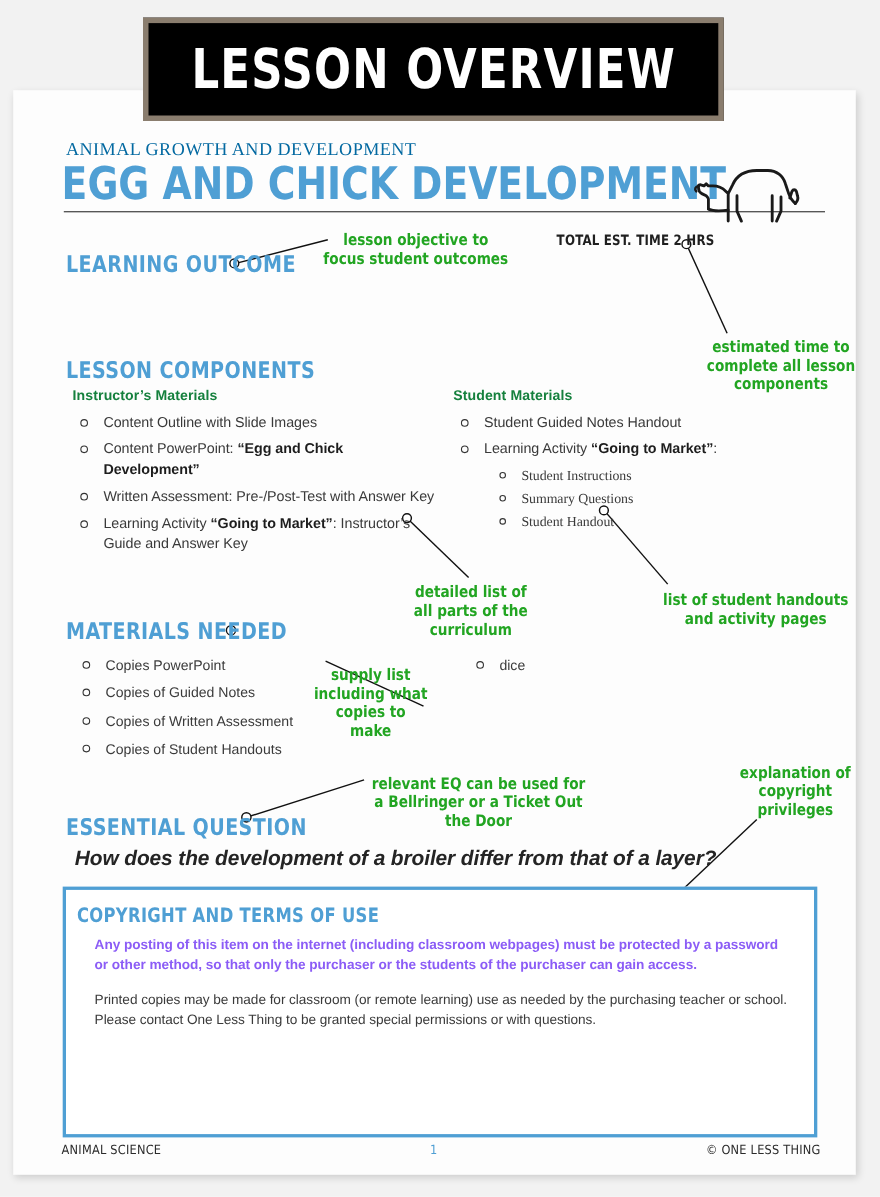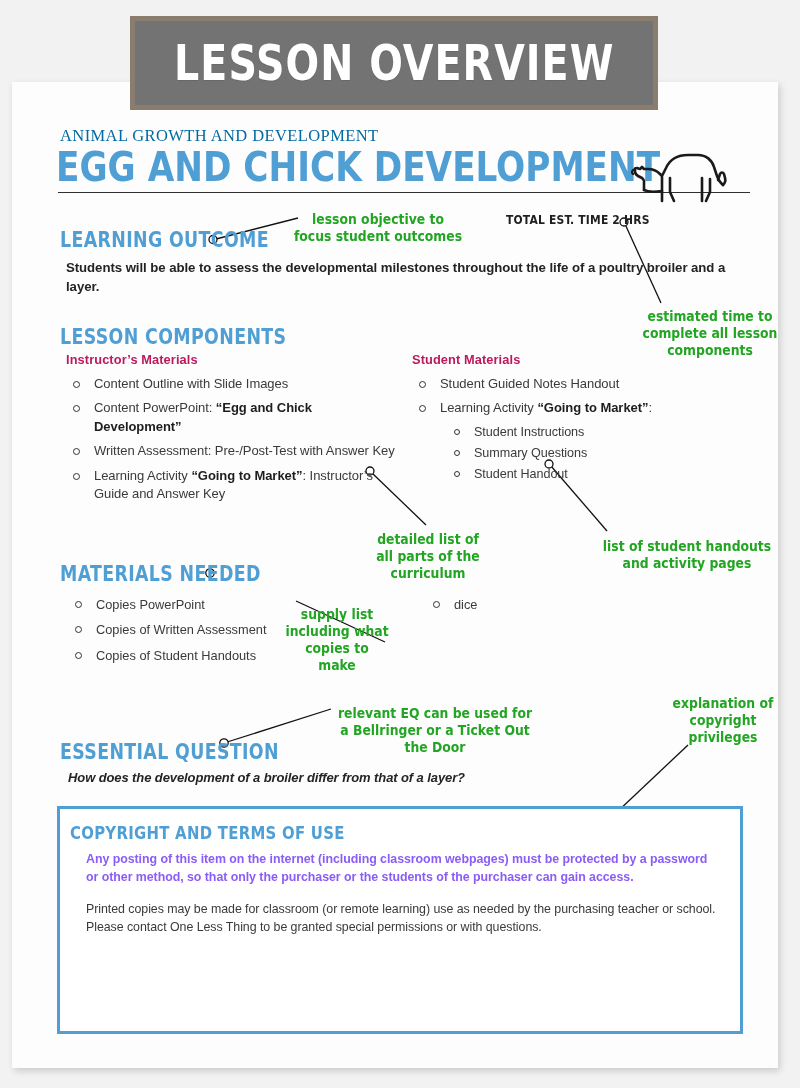--- a/index.html
+++ b/index.html
@@ -21,21 +21,21 @@
     width: 766px; height: 986px;
     background: #fdfdfd;
     box-shadow: 2px 3px 7px rgba(0,0,0,0.16);
   }
 
   
   .banner {
     position: absolute;
     left: 130px; top: 16px;
     width: 528px; height: 94px;
-    background: #737373;
+    background: #000000;
     border: 5px solid #8a7d6e;
     box-sizing: border-box;
     display: flex; align-items: center; justify-content: center;
   }
   .banner-title {
     color: #ffffff;
     font-family: "DejaVu Sans Condensed", "Liberation Sans Narrow", "Liberation Sans", sans-serif;
     font-weight: 700;
     font-size: 50px;
     letter-spacing: 1.2px;
@@ -91,39 +91,40 @@
   .outcome-body {
     position: absolute; left: 66px; top: 258px; width: 660px;
     font-size: 13.2px; font-weight: 700; color: #232323;
     line-height: 1.45; letter-spacing: -0.05px;
   }
 
   
   .col-left  { position: absolute; left: 66px;  top: 352px; width: 330px; }
   .col-right { position: absolute; left: 412px; top: 352px; width: 320px; }
   .col-head {
-    font-size: 12.8px; font-weight: 700; color: #be185d;
+    font-size: 12.8px; font-weight: 700; color: #15803d;
     margin-bottom: 8px; letter-spacing: 0.1px;
   }
   ul.ollist { list-style: none; margin: 0; padding: 0; }
   ul.ollist > li {
     position: relative; padding-left: 28px;
     font-size: 13px; color: #3a3a3a; line-height: 1.42;
     margin-bottom: 6px; letter-spacing: -0.05px;
   }
   ul.ollist > li::before {
     content: ""; position: absolute; left: 7px; top: 6px;
     width: 5px; height: 5px; border: 1.4px solid #333;
     border-radius: 50%;
   }
   ul.sublist { list-style: none; margin: 5px 0 0 0; padding: 0; }
   ul.sublist > li {
     position: relative; padding-left: 34px;
     font-size: 12.6px; color: #3a3a3a; line-height: 1.5;
     margin-bottom: 2px;
+    font-family: Liberation Serif, serif;
   }
   ul.sublist > li::before {
     content: ""; position: absolute; left: 14px; top: 6px;
     width: 4px; height: 4px; border: 1.3px solid #333;
     border-radius: 50%;
   }
   .b { font-weight: 700; color: #1d1d1d; }
 
   
   .mat-left  { position: absolute; left: 68px;  top: 596px; width: 300px; }
@@ -135,21 +136,21 @@
     margin-bottom: 8px;
   }
   ul.matlist > li::before {
     content: ""; position: absolute; left: 7px; top: 5px;
     width: 5px; height: 5px; border: 1.4px solid #333;
     border-radius: 50%;
   }
 
   .eq-body {
     position: absolute; left: 68px; top: 770px; width: 640px;
-    font-size: 13px; font-weight: 700; font-style: italic;
+    font-size: 19px; font-weight: 700; font-style: italic;
     color: #242424; letter-spacing: -0.1px;
   }
 
   
   .copybox {
     position: absolute; left: 57px; top: 806px;
     width: 686px; height: 228px;
     border: 3px solid #4f9fd4; box-sizing: border-box;
     background: #ffffff;
   }
@@ -237,21 +238,20 @@
              L40 24 L44 16 C48 7 56 3 66 3 L76 3 C84 3 90 8 92 15 L95 24
              C96 27 97 29 99 31 L101 33" fill="none" stroke="#1a1a1a" stroke-width="2.6" stroke-linejoin="round" stroke-linecap="round"></path>
     <path d="M101 33 C103 31 104 29 103 26 L102 22 C101 20 99 20 98 22 L96 28" fill="none" stroke="#1a1a1a" stroke-width="2.6" stroke-linecap="round"></path>
     <path d="M40 25 L40 49 M48 26 L48 40 L52 49 M80 26 L80 49 M88 27 L88 40 L84 49" fill="none" stroke="#1a1a1a" stroke-width="2.6" stroke-linecap="round"></path>
     <path d="M22 38 C26 40 33 40 40 39" fill="none" stroke="#1a1a1a" stroke-width="2.6" stroke-linecap="round"></path>
     <path d="M13 17 C10 18 9 20 11 22" fill="none" stroke="#1a1a1a" stroke-width="2.2" stroke-linecap="round"></path>
   </svg>
   <div class="est-time">TOTAL EST. TIME 2 HRS</div>
 
   <div class="sec-head" id="h-outcome">LEARNING OUTCOME</div>
-  <div class="outcome-body">Students will be able to assess the developmental milestones throughout the life of a poultry broiler and a layer.</div>
 
   <div class="sec-head" id="h-components">LESSON COMPONENTS</div>
 
   <div class="col-left">
     <div class="col-head">Instructor’s Materials</div>
     <ul class="ollist">
       <li><span>Content Outline with Slide Images</span></li>
       <li><span>Content PowerPoint: </span><span class="b">“Egg and Chick Development”</span></li>
       <li><span>Written Assessment: Pre-/Post-Test with Answer Key</span></li>
       <li><span>Learning Activity </span><span class="b">“Going to Market”</span><span>: Instructor’s Guide and Answer Key</span></li>
@@ -270,40 +270,46 @@
           <li>Student Handout</li>
         </ul>
       </li>
     </ul>
   </div>
 
   <div class="sec-head" id="h-materials">MATERIALS NEEDED</div>
   <div class="mat-left">
     <ul class="matlist">
       <li>Copies PowerPoint</li>
+      <li>Copies of Guided Notes</li>
       <li>Copies of Written Assessment</li>
       <li>Copies of Student Handouts</li>
     </ul>
   </div>
   <div class="mat-right">
     <ul class="matlist">
       <li>dice</li>
     </ul>
   </div>
 
   <div class="sec-head" id="h-essential">ESSENTIAL QUESTION</div>
   <div class="eq-body">How does the development of a broiler differ from that of a layer?</div>
 
   <div class="copybox"></div>
   <div class="copy-head">COPYRIGHT AND TERMS OF USE</div>
   <div class="copy-body">
     <p class="strong">Any posting of this item on the internet (including classroom webpages) must be protected by a password or other method, so that only the purchaser or the students of the purchaser can gain access.</p>
     <p>Printed copies may be made for classroom (or remote learning) use as needed by the purchasing teacher or school. Please contact One Less Thing to be granted special permissions or with questions.</p>
   </div>
 
+  <div class="footer">
+    <span>ANIMAL SCIENCE</span>
+    <span class="pg">1</span>
+    <span>© ONE LESS THING</span>
+  </div>
 
   <div class="anno" id="an-objective">lesson objective to focus student  outcomes</div>
   <div class="anno" id="an-time">estimated time to complete all lesson components</div>
   <div class="anno" id="an-detail">detailed list of all parts of the curriculum</div>
   <div class="anno" id="an-handouts">list of student handouts and activity pages</div>
   <div class="anno" id="an-supply">supply list including what copies to make</div>
   <div class="anno" id="an-eq">relevant EQ can be used for a Bellringer or a Ticket Out the Door</div>
   <div class="anno" id="an-copy">explanation of copyright privileges</div>
 
 </div>

